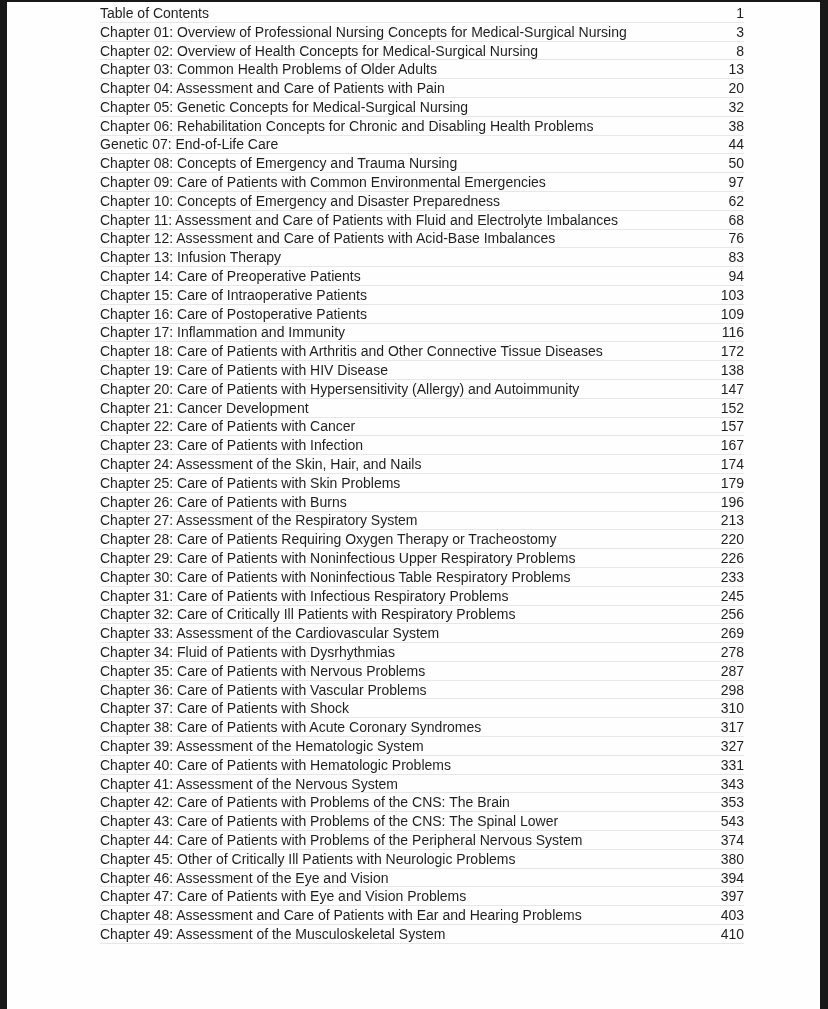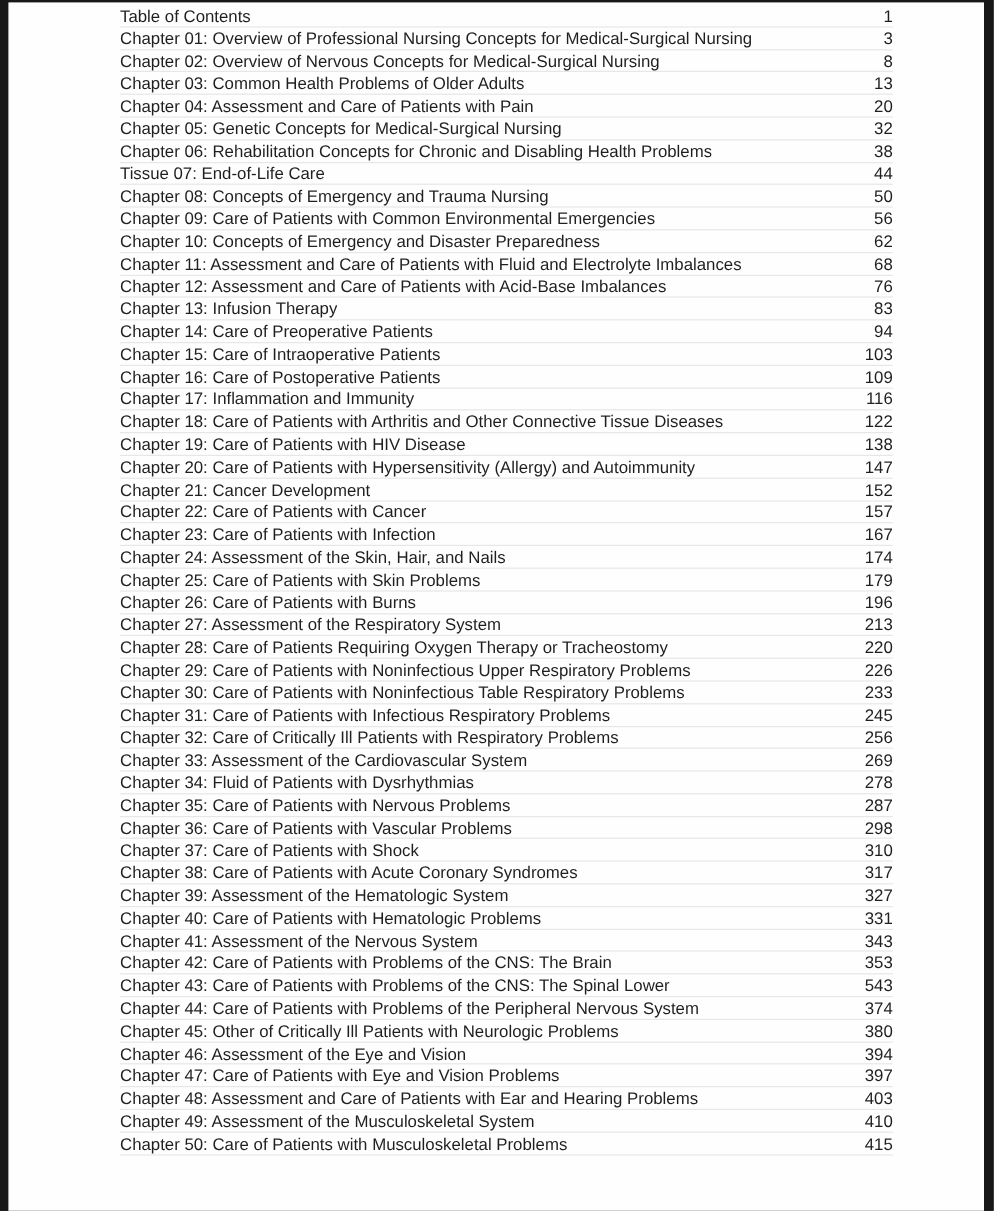--- a/index.html
+++ b/index.html
@@ -64,21 +64,21 @@
     <span class="toc-label">Table of Contents</span>
     <span class="toc-page-num">1</span>
   </div>
 
   <div class="toc-row">
     <span class="toc-label">Chapter 01: Overview of Professional Nursing Concepts for Medical-Surgical Nursing</span>
     <span class="toc-page-num">3</span>
   </div>
 
   <div class="toc-row">
-    <span class="toc-label">Chapter 02: Overview of Nervous Concepts for Medical-Surgical Nursing</span>
+    <span class="toc-label">Chapter 02: Overview of Health Concepts for Medical-Surgical Nursing</span>
     <span class="toc-page-num">8</span>
   </div>
 
   <div class="toc-row">
     <span class="toc-label">Chapter 03: Common Health Problems of Older Adults</span>
     <span class="toc-page-num">13</span>
   </div>
 
   <div class="toc-row">
     <span class="toc-label">Chapter 04: Assessment and Care of Patients with Pain</span>
@@ -89,32 +89,32 @@
     <span class="toc-label">Chapter 05: Genetic Concepts for Medical-Surgical Nursing</span>
     <span class="toc-page-num">32</span>
   </div>
 
   <div class="toc-row">
     <span class="toc-label">Chapter 06: Rehabilitation Concepts for Chronic and Disabling Health Problems</span>
     <span class="toc-page-num">38</span>
   </div>
 
   <div class="toc-row">
-    <span class="toc-label">Tissue 07: End-of-Life Care</span>
+    <span class="toc-label">Genetic 07: End-of-Life Care</span>
     <span class="toc-page-num">44</span>
   </div>
 
   <div class="toc-row">
     <span class="toc-label">Chapter 08: Concepts of Emergency and Trauma Nursing</span>
     <span class="toc-page-num">50</span>
   </div>
 
   <div class="toc-row">
     <span class="toc-label">Chapter 09: Care of Patients with Common Environmental Emergencies</span>
-    <span class="toc-page-num">56</span>
+    <span class="toc-page-num">97</span>
   </div>
 
   <div class="toc-row">
     <span class="toc-label">Chapter 10: Concepts of Emergency and Disaster Preparedness</span>
     <span class="toc-page-num">62</span>
   </div>
 
   <div class="toc-row">
     <span class="toc-label">Chapter 11: Assessment and Care of Patients with Fluid and Electrolyte Imbalances</span>
     <span class="toc-page-num">68</span>
@@ -145,21 +145,21 @@
     <span class="toc-page-num">109</span>
   </div>
 
   <div class="toc-row">
     <span class="toc-label">Chapter 17: Inflammation and Immunity</span>
     <span class="toc-page-num">116</span>
   </div>
 
   <div class="toc-row">
     <span class="toc-label">Chapter 18: Care of Patients with Arthritis and Other Connective Tissue Diseases</span>
-    <span class="toc-page-num">122</span>
+    <span class="toc-page-num">172</span>
   </div>
 
   <div class="toc-row">
     <span class="toc-label">Chapter 19: Care of Patients with HIV Disease</span>
     <span class="toc-page-num">138</span>
   </div>
 
   <div class="toc-row">
     <span class="toc-label">Chapter 20: Care of Patients with Hypersensitivity (Allergy) and Autoimmunity</span>
     <span class="toc-page-num">147</span>
@@ -303,19 +303,15 @@
   <div class="toc-row">
     <span class="toc-label">Chapter 48: Assessment and Care of Patients with Ear and Hearing Problems</span>
     <span class="toc-page-num">403</span>
   </div>
 
   <div class="toc-row">
     <span class="toc-label">Chapter 49: Assessment of the Musculoskeletal System</span>
     <span class="toc-page-num">410</span>
   </div>
 
-  <div class="toc-row">
-    <span class="toc-label">Chapter 50: Care of Patients with Musculoskeletal Problems</span>
-    <span class="toc-page-num">415</span>
-  </div>
 </div>
   </div>
 </div>
 
 </body></html>

